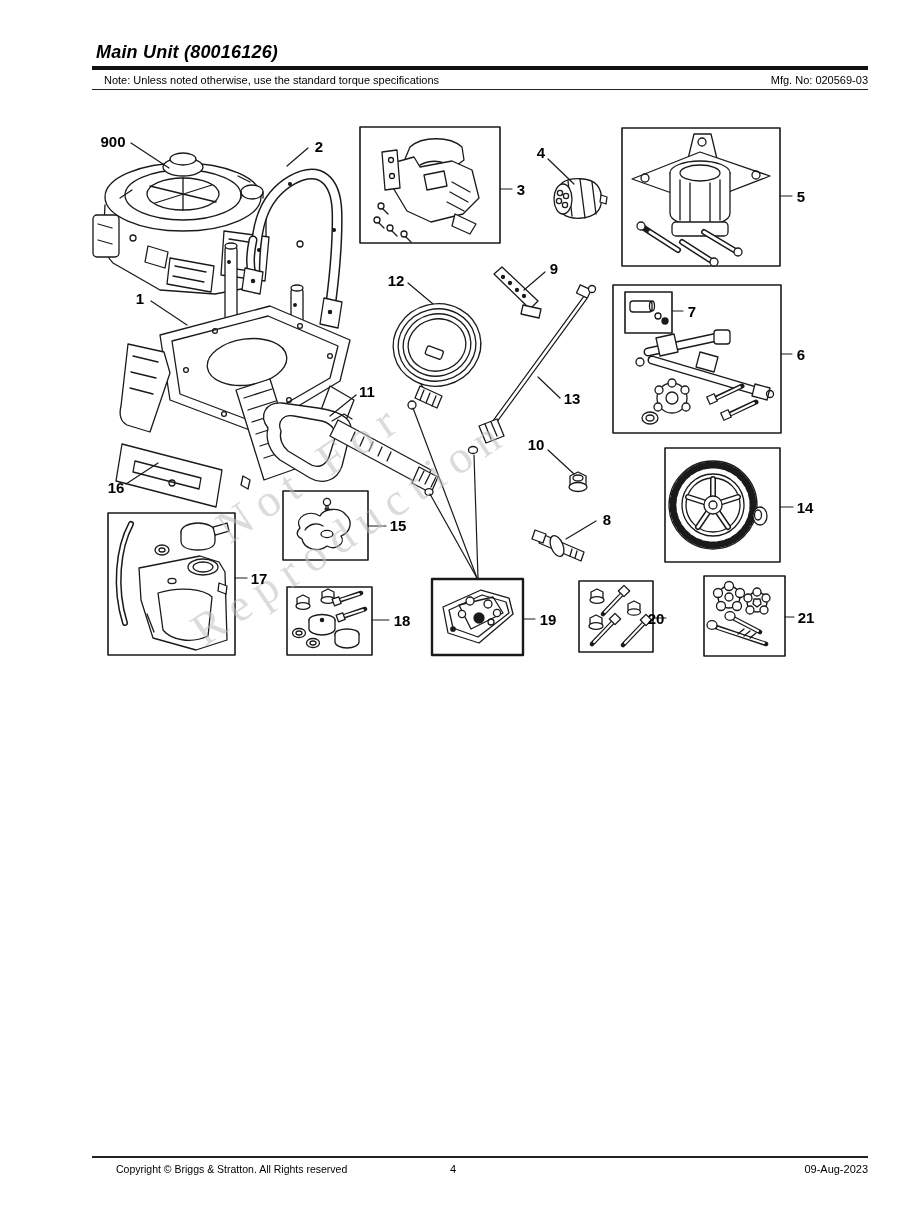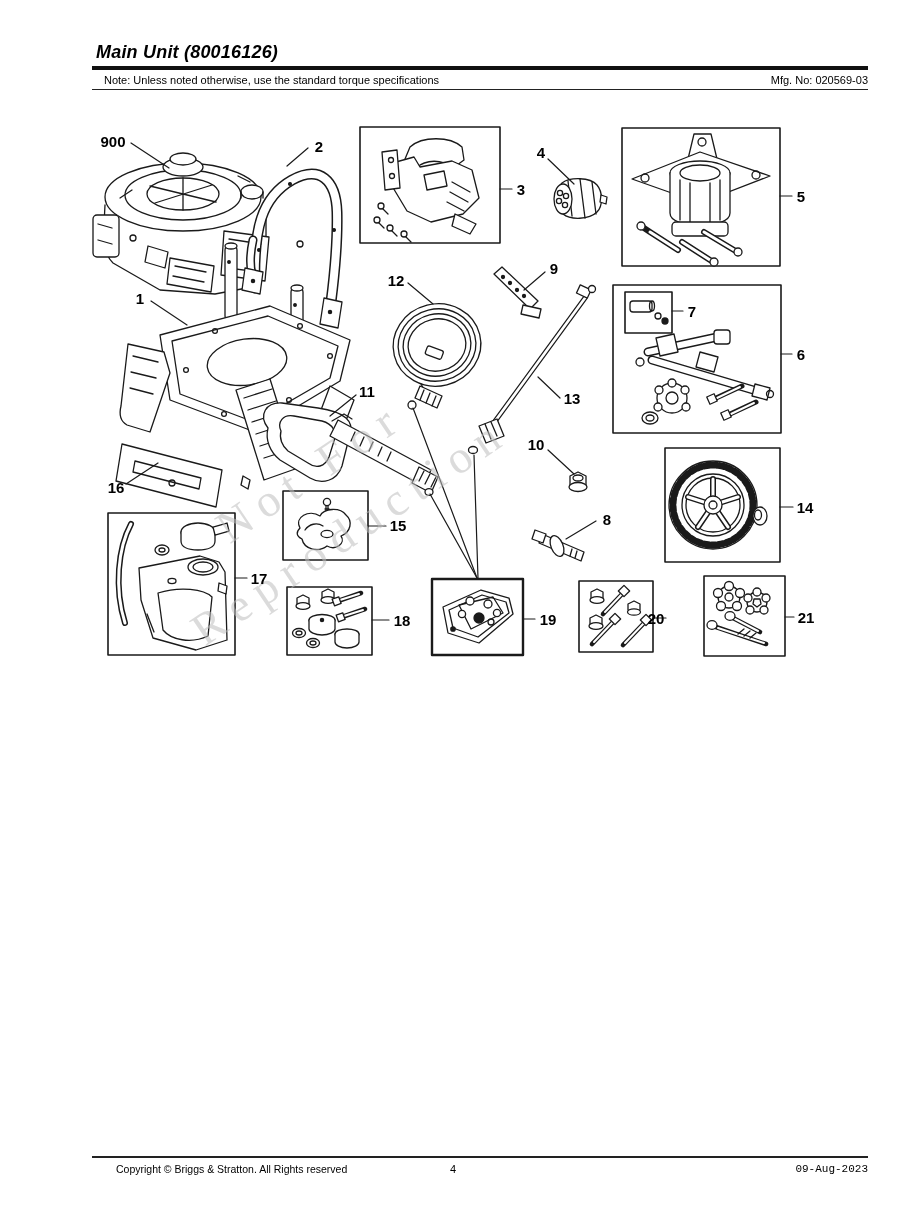--- a/index.html
+++ b/index.html
@@ -14,21 +14,21 @@
     font-size:18px;font-weight:bold;font-style:italic;letter-spacing:.2px;
   }
   .rule-thick{position:absolute;left:92px;width:776px;top:66px;height:4px;background:#111;}
   .note{position:absolute;left:96px;top:74px;font-size:11px;padding-left:8px;}
   .mfg{position:absolute;right:38px;top:74px;font-size:11px;text-align:center;}
   .rule-thin-top{position:absolute;left:92px;width:776px;top:89px;height:1px;background:#222;}
   
   .rule-thin-bottom{position:absolute;left:92px;width:776px;top:1156px;height:2px;background:#222;}
   .copyright{position:absolute;left:96px;top:1163px;font-size:10.5px;margin-left:20px;}
   .pageno{position:absolute;left:0;width:906px;top:1163px;font-size:11px;text-align:center;}
-  .date{position:absolute;right:38px;top:1163px;font-size:11px;text-align:right;font-family:Liberation Mono, monospace;}
+  .date{position:absolute;right:38px;top:1163px;font-size:11px;text-align:right;}
   
   .diagram-svg{position:absolute;left:0;top:0;}
   .watermark{
     position:absolute;left:70px;top:430px;width:520px;
     transform:rotate(-34deg);transform-origin:50% 50%;
     font-family:"Liberation Serif",serif;
     font-size:46px;letter-spacing:10px;line-height:1.55;
     color:#bfbfbf;opacity:.55;text-align:center;pointer-events:none;
   }
   .callout{

